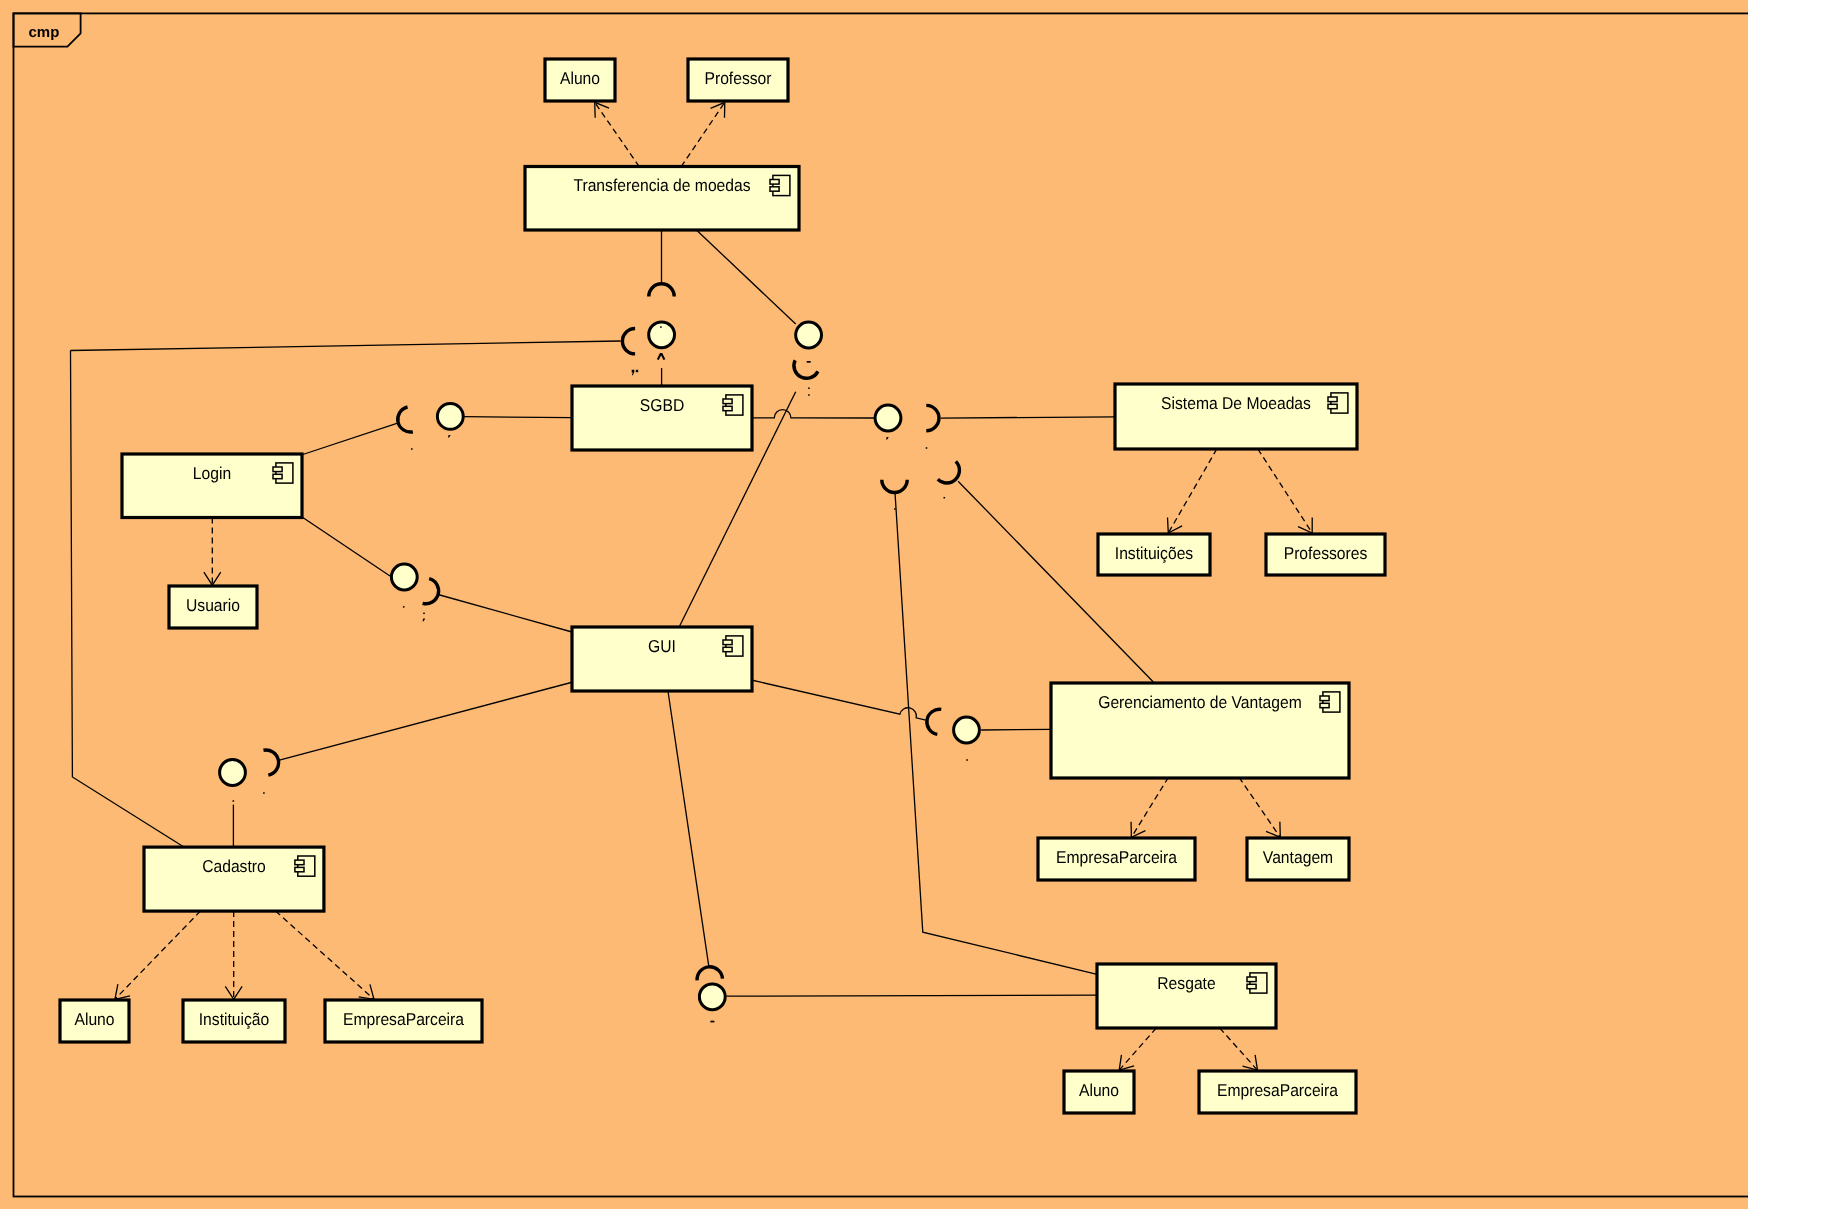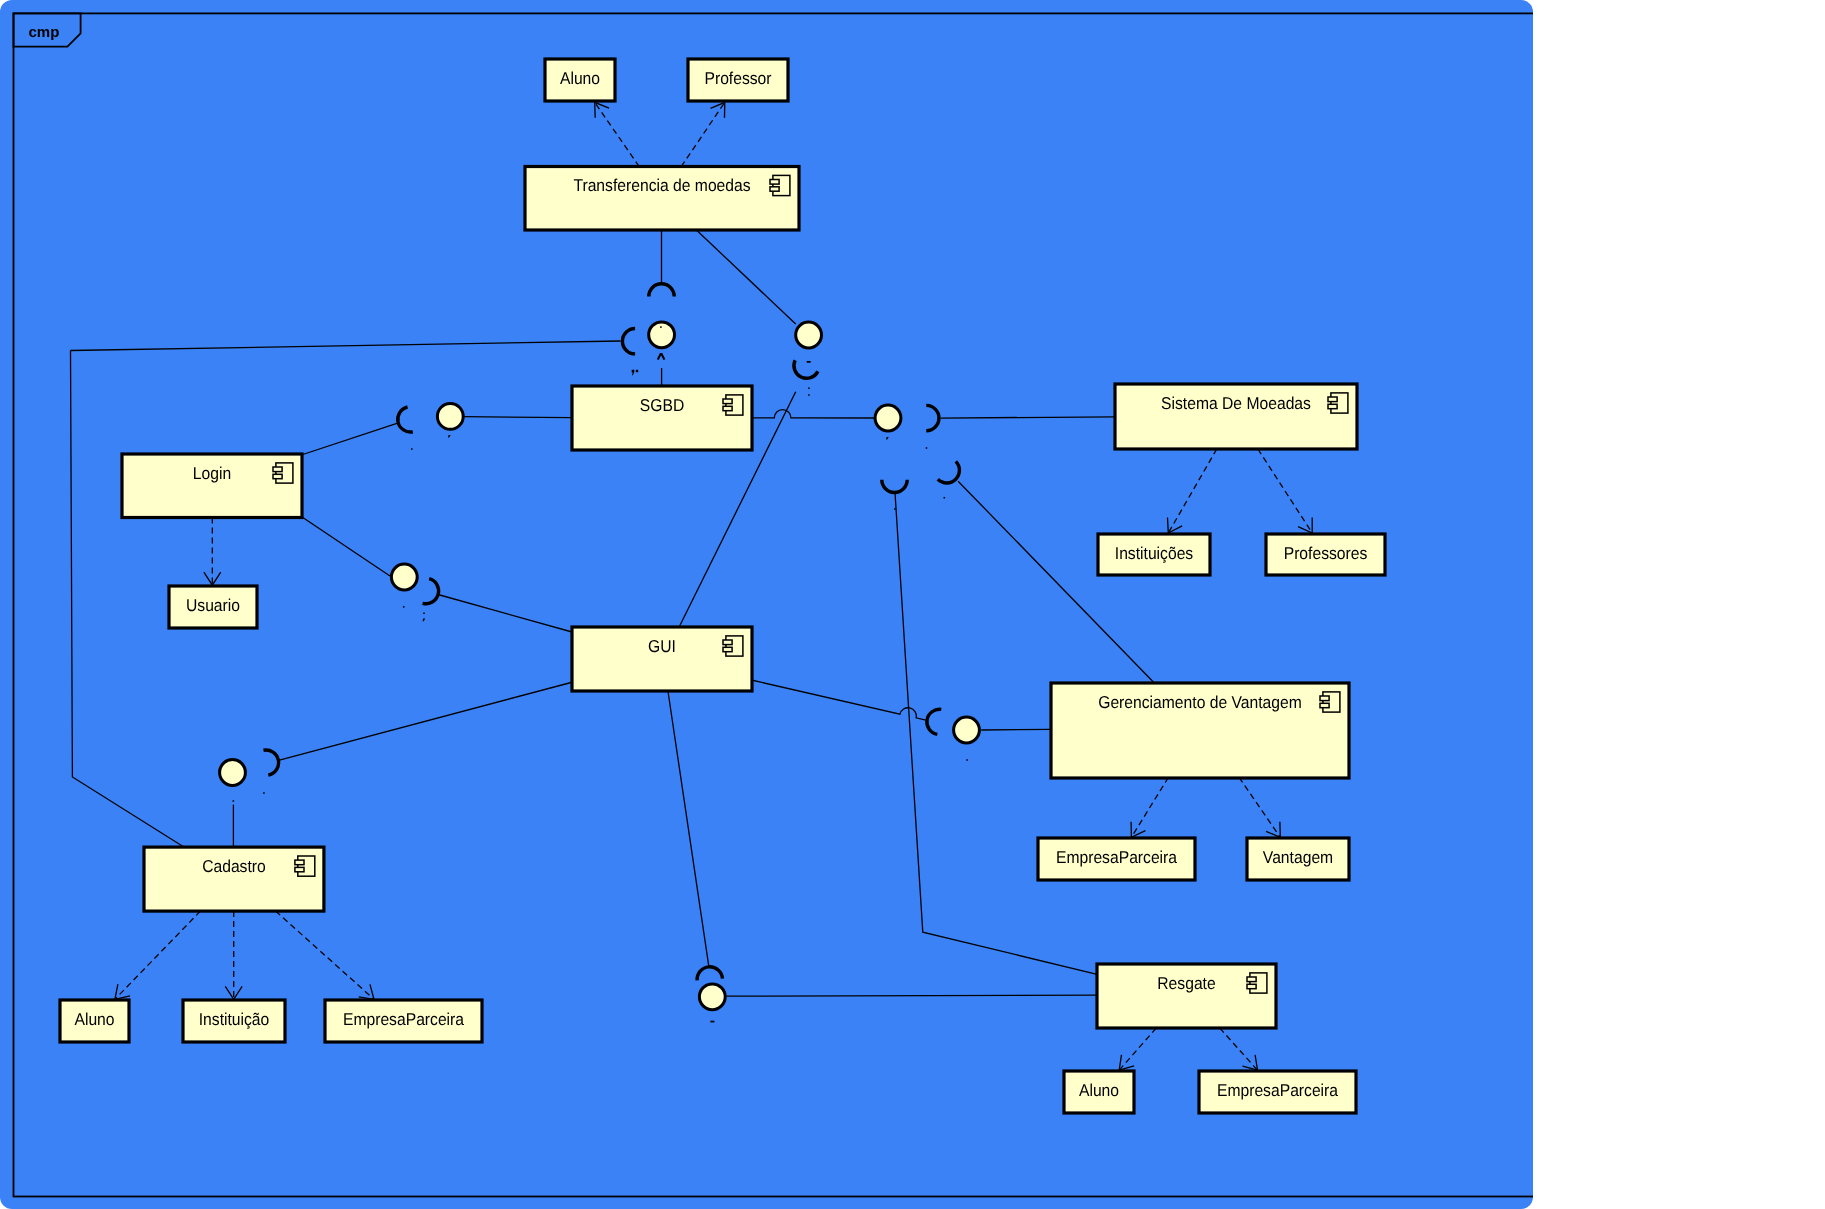--- a/index.html
+++ b/index.html
@@ -1,17 +1,17 @@
 <!DOCTYPE html>
 <html><head>
 <meta charset="utf-8">
 <style>
   html,body{margin:0;padding:0;background:#ffffff;}
-  #page{position:relative;width:1533px;height:1209px;background:#3b82f6;overflow:hidden;
-        -webkit-font-smoothing:antialiased;will-change:transform;transform:translateZ(0);border-radius:12px;}
+  #page{position:relative;width:1748px;height:1209px;background:#fdba74;overflow:hidden;
+        -webkit-font-smoothing:antialiased;will-change:transform;transform:translateZ(0);}
   svg{display:block;font-family:"Liberation Sans",sans-serif;
       shape-rendering:geometricPrecision;text-rendering:geometricPrecision;}
   .box-text{font-size:17.2px;fill:#000000;text-anchor:middle;}
   .frame-label{font-size:15px;font-weight:bold;fill:#000000;}
 </style>
 </head>
 <body>
 
 <div id="page">
 <svg id="diagram" width="1825" height="1209" viewBox="0 0 1825 1209">

